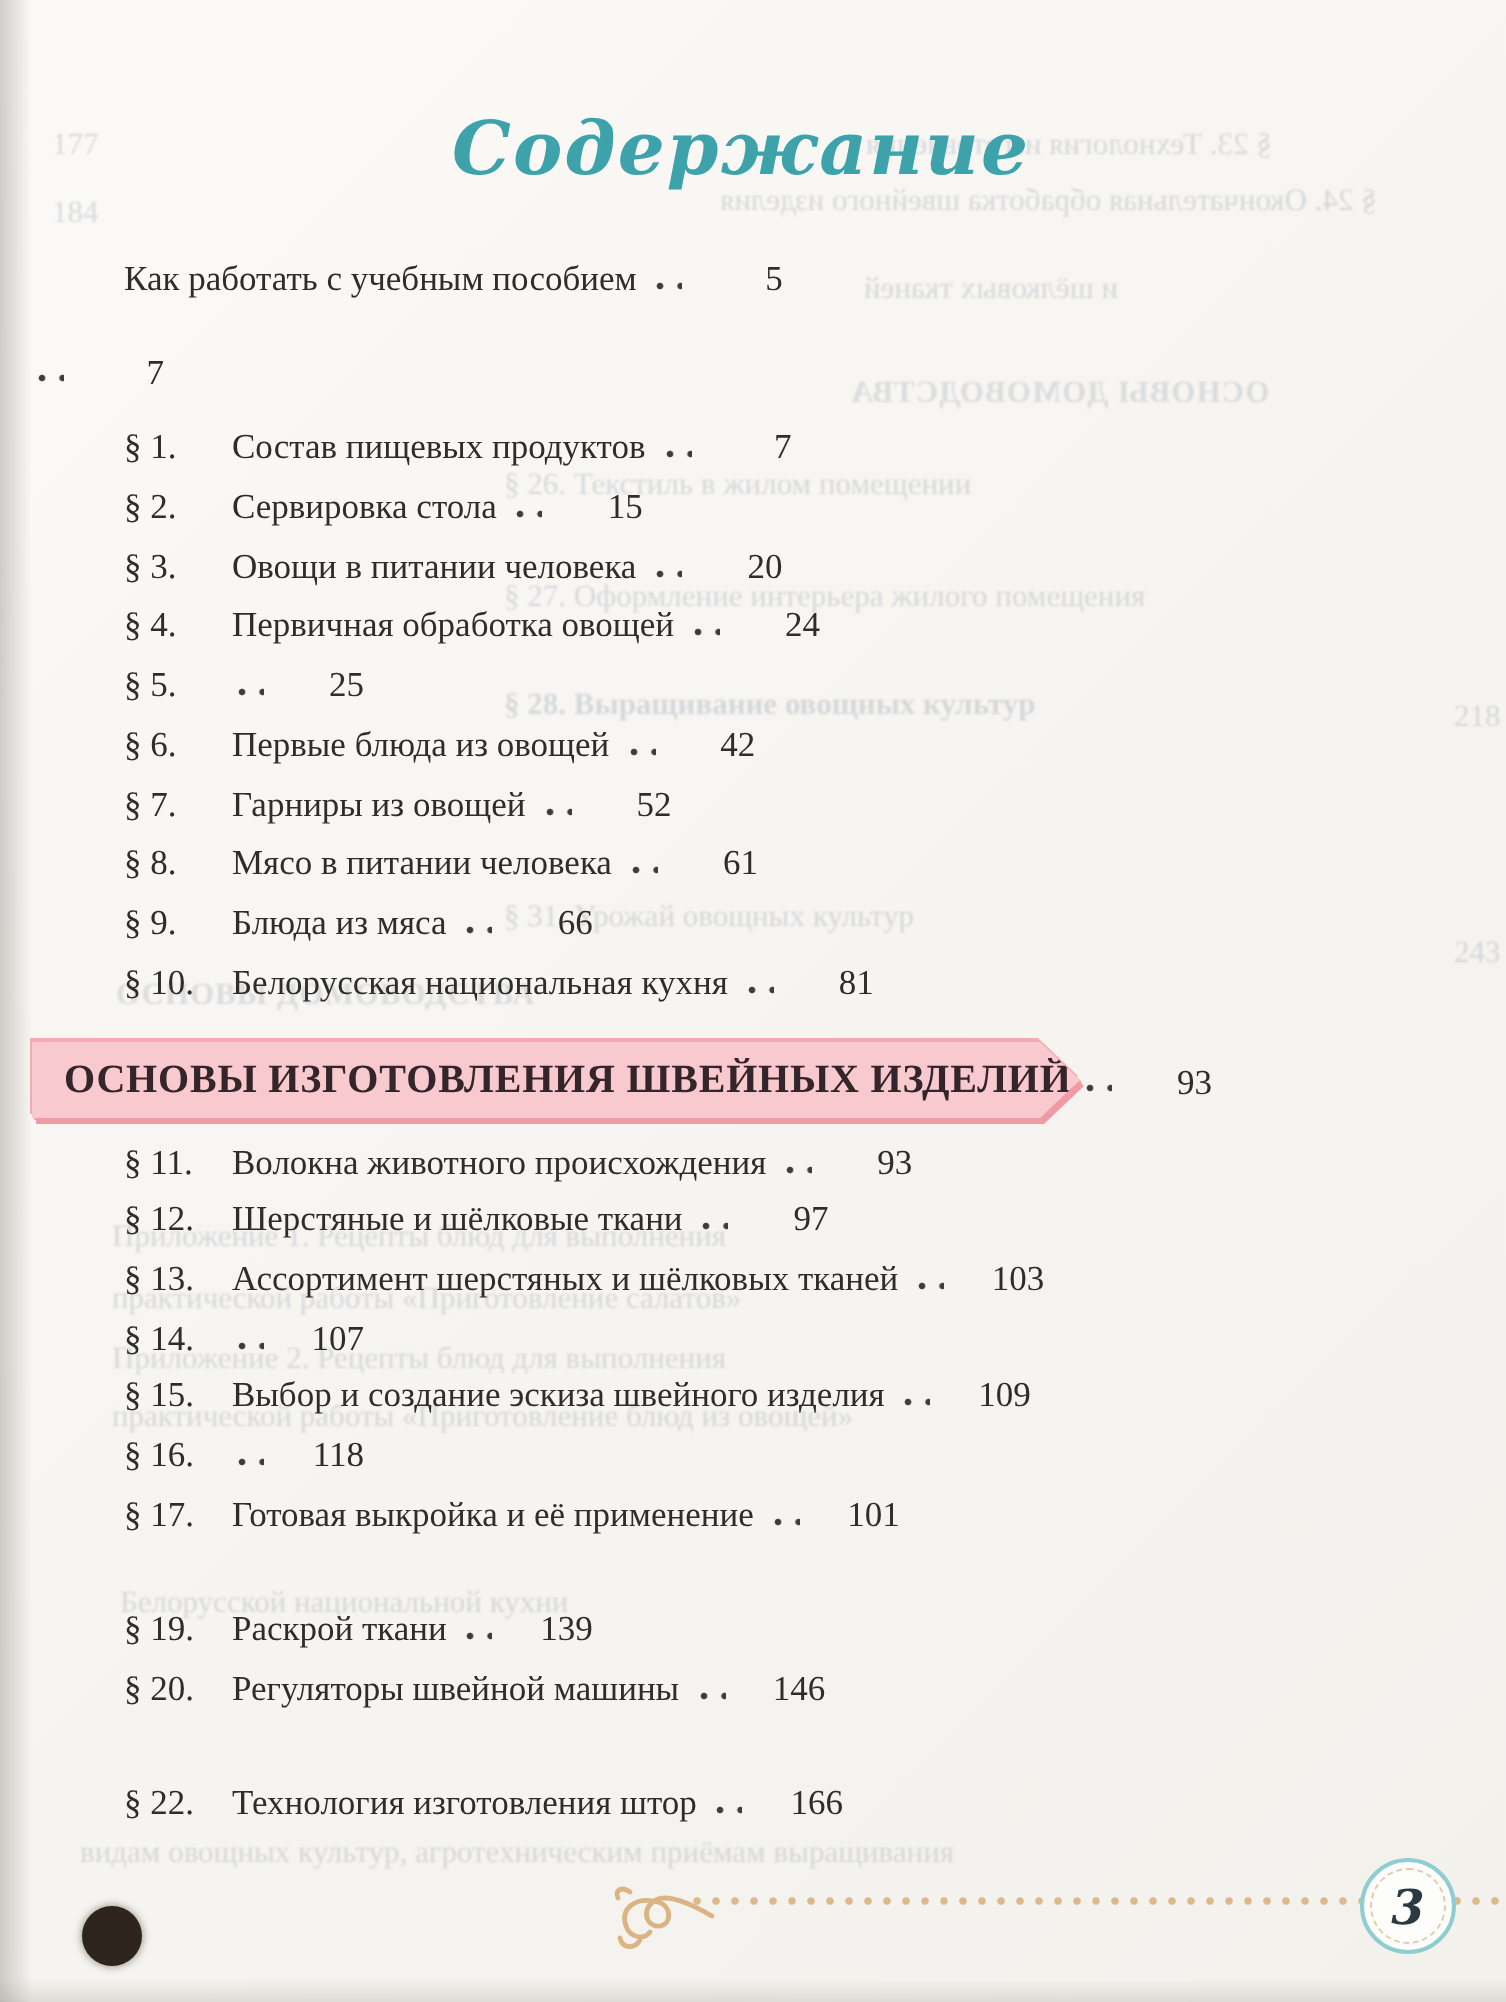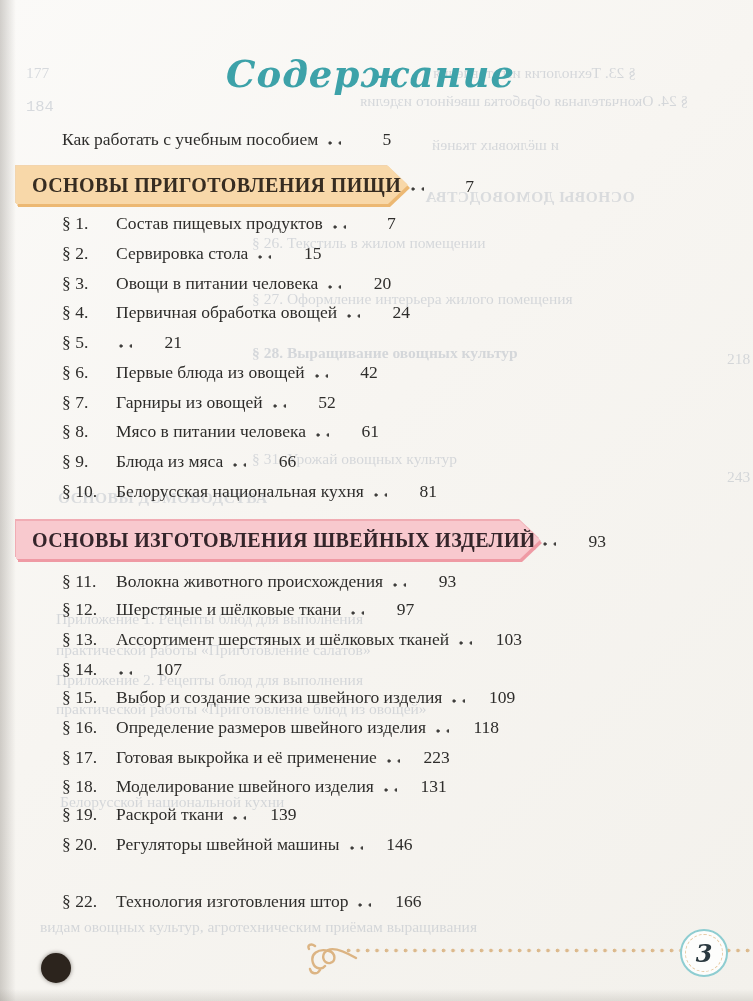--- a/index.html
+++ b/index.html
@@ -90,21 +90,21 @@
   }
 
   
   .bleed{
     position:absolute;color:#a2abb8;opacity:.40;font-size:15.5px;
     white-space:nowrap;filter:blur(.45px);pointer-events:none;
   }
   .mir{transform:scaleX(-1);}
   .bleed.bold{font-weight:bold;letter-spacing:.5px;opacity:.34;}
   .b0{top:64px;left:433px;}  .b1{top:64px;left:26px;}
-  .b2{top:92px;left:360px;}  .b3{top:98px;left:26px;font-family:Liberation Mono, monospace;}
+  .b2{top:92px;left:360px;}  .b3{top:98px;left:26px;}
   .b4{top:136px;left:432px;} .b5{top:188px;left:425px;}
   .b6{top:234px;left:252px;} .b7{top:290px;left:252px;}
   .b8{top:344px;left:252px;font-weight:bold;} .b9{top:377px;left:252px;}
   .b10{top:413px;left:252px;}.b11{top:450px;left:252px;}
   .b12{top:489px;left:58px;} .b13{top:610px;left:56px;}
   .b14{top:641px;left:56px;text-align:center;} .b15{top:671px;left:56px;}
   .b16{top:700px;left:56px;} .b17{top:793px;left:60px;}
   .b18{top:918px;left:40px;} .b19{top:350px;left:727px;}
   .b20{top:468px;left:727px;}
 </style>
@@ -135,23 +135,20 @@
 
   <div class="doc-title">Содержание</div>
 
   <div class="row" style="top:124px">
     <span class="label">Как работать с учебным пособием</span>
     <span class="leader"></span>
     <span class="pg">5</span>
   </div>
 
   <div class="row banner-row" style="top:166px">
-    <span class="bwrap wrap-orange" style="position:relative;flex:0 0 auto;">
-      <span class="banner banner-orange">ОСНОВЫ ПРИГОТОВЛЕНИЯ ПИЩИ</span>
-    </span>
     <span class="leader"></span>
     <span class="pg">7</span>
   </div>
 
   <div class="row" style="top:208px">
       <span class="num">§ 1.</span>
       <span class="label">Состав пищевых продуктов</span>
       <span class="leader"></span>
       <span class="pg">7</span>
     </div>
@@ -169,21 +166,21 @@
     </div>
   <div class="row" style="top:297px">
       <span class="num">§ 4.</span>
       <span class="label">Первичная обработка овощей</span>
       <span class="leader"></span>
       <span class="pg">24</span>
     </div>
   <div class="row" style="top:327px">
       <span class="num">§ 5.</span>
       <span class="leader"></span>
-      <span class="pg">21</span>
+      <span class="pg">25</span>
     </div>
   <div class="row" style="top:357px">
       <span class="num">§ 6.</span>
       <span class="label">Первые блюда из овощей</span>
       <span class="leader"></span>
       <span class="pg">42</span>
     </div>
   <div class="row" style="top:387px">
       <span class="num">§ 7.</span>
       <span class="label">Гарниры из овощей</span>
@@ -241,35 +238,28 @@
       <span class="pg">107</span>
     </div>
   <div class="row" style="top:682px">
       <span class="num">§ 15.</span>
       <span class="label">Выбор и создание эскиза швейного изделия</span>
       <span class="leader"></span>
       <span class="pg">109</span>
     </div>
   <div class="row" style="top:712px">
       <span class="num">§ 16.</span>
-      <span class="label">Определение размеров швейного изделия</span>
       <span class="leader"></span>
       <span class="pg">118</span>
     </div>
   <div class="row" style="top:742px">
       <span class="num">§ 17.</span>
       <span class="label">Готовая выкройка и её применение</span>
       <span class="leader"></span>
-      <span class="pg">223</span>
-    </div>
-  <div class="row" style="top:771px">
-      <span class="num">§ 18.</span>
-      <span class="label">Моделирование швейного изделия</span>
-      <span class="leader"></span>
-      <span class="pg">131</span>
+      <span class="pg">101</span>
     </div>
   <div class="row" style="top:799px">
       <span class="num">§ 19.</span>
       <span class="label">Раскрой ткани</span>
       <span class="leader"></span>
       <span class="pg">139</span>
     </div>
   <div class="row" style="top:829px">
       <span class="num">§ 20.</span>
       <span class="label">Регуляторы швейной машины</span>

